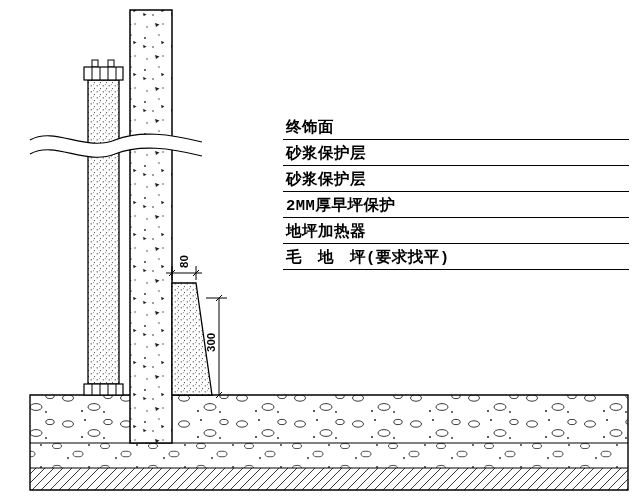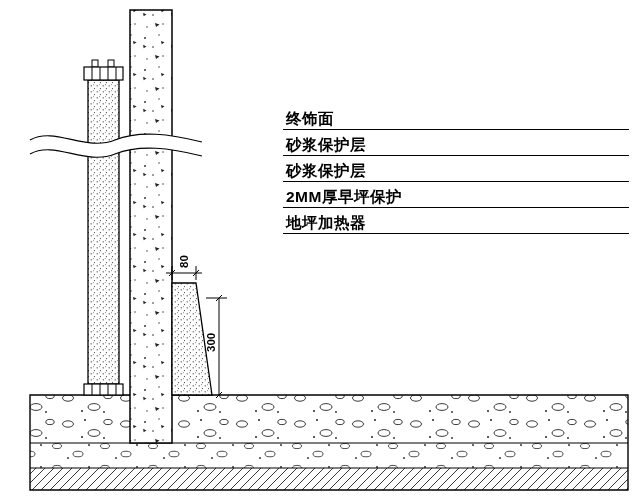--- a/index.html
+++ b/index.html
@@ -7,22 +7,23 @@
     position:relative;
     width:640px;height:496px;
     background:#fff;
     overflow:hidden;
     font-family:"Liberation Sans", sans-serif;
   }
   .drawing-svg{position:absolute;left:0;top:0;}
   .labels{
     position:absolute;
     left:283px;
-    top:104px;
+    top:114px;
     width:346px;
+    font-family:Liberation Mono, monospace;
   }
   .row{
     height:26px;
     box-sizing:border-box;
     border-bottom:1.5px solid #000;
     display:flex;
     align-items:flex-end;
     padding:0 0 3px 3px;
   }
   .row span{
@@ -150,15 +151,18 @@
     </div>
     <div class="row">
       <span>砂浆保护层</span>
     </div>
     <div class="row">
       <span>2MM厚早坪保护</span>
     </div>
     <div class="row">
       <span>地坪加热器</span>
     </div>
+    <div class="row">
+      <span>毛　地　坪(要求找平)</span>
+    </div>
   </div>
 
 </div>
 
 </body></html>

